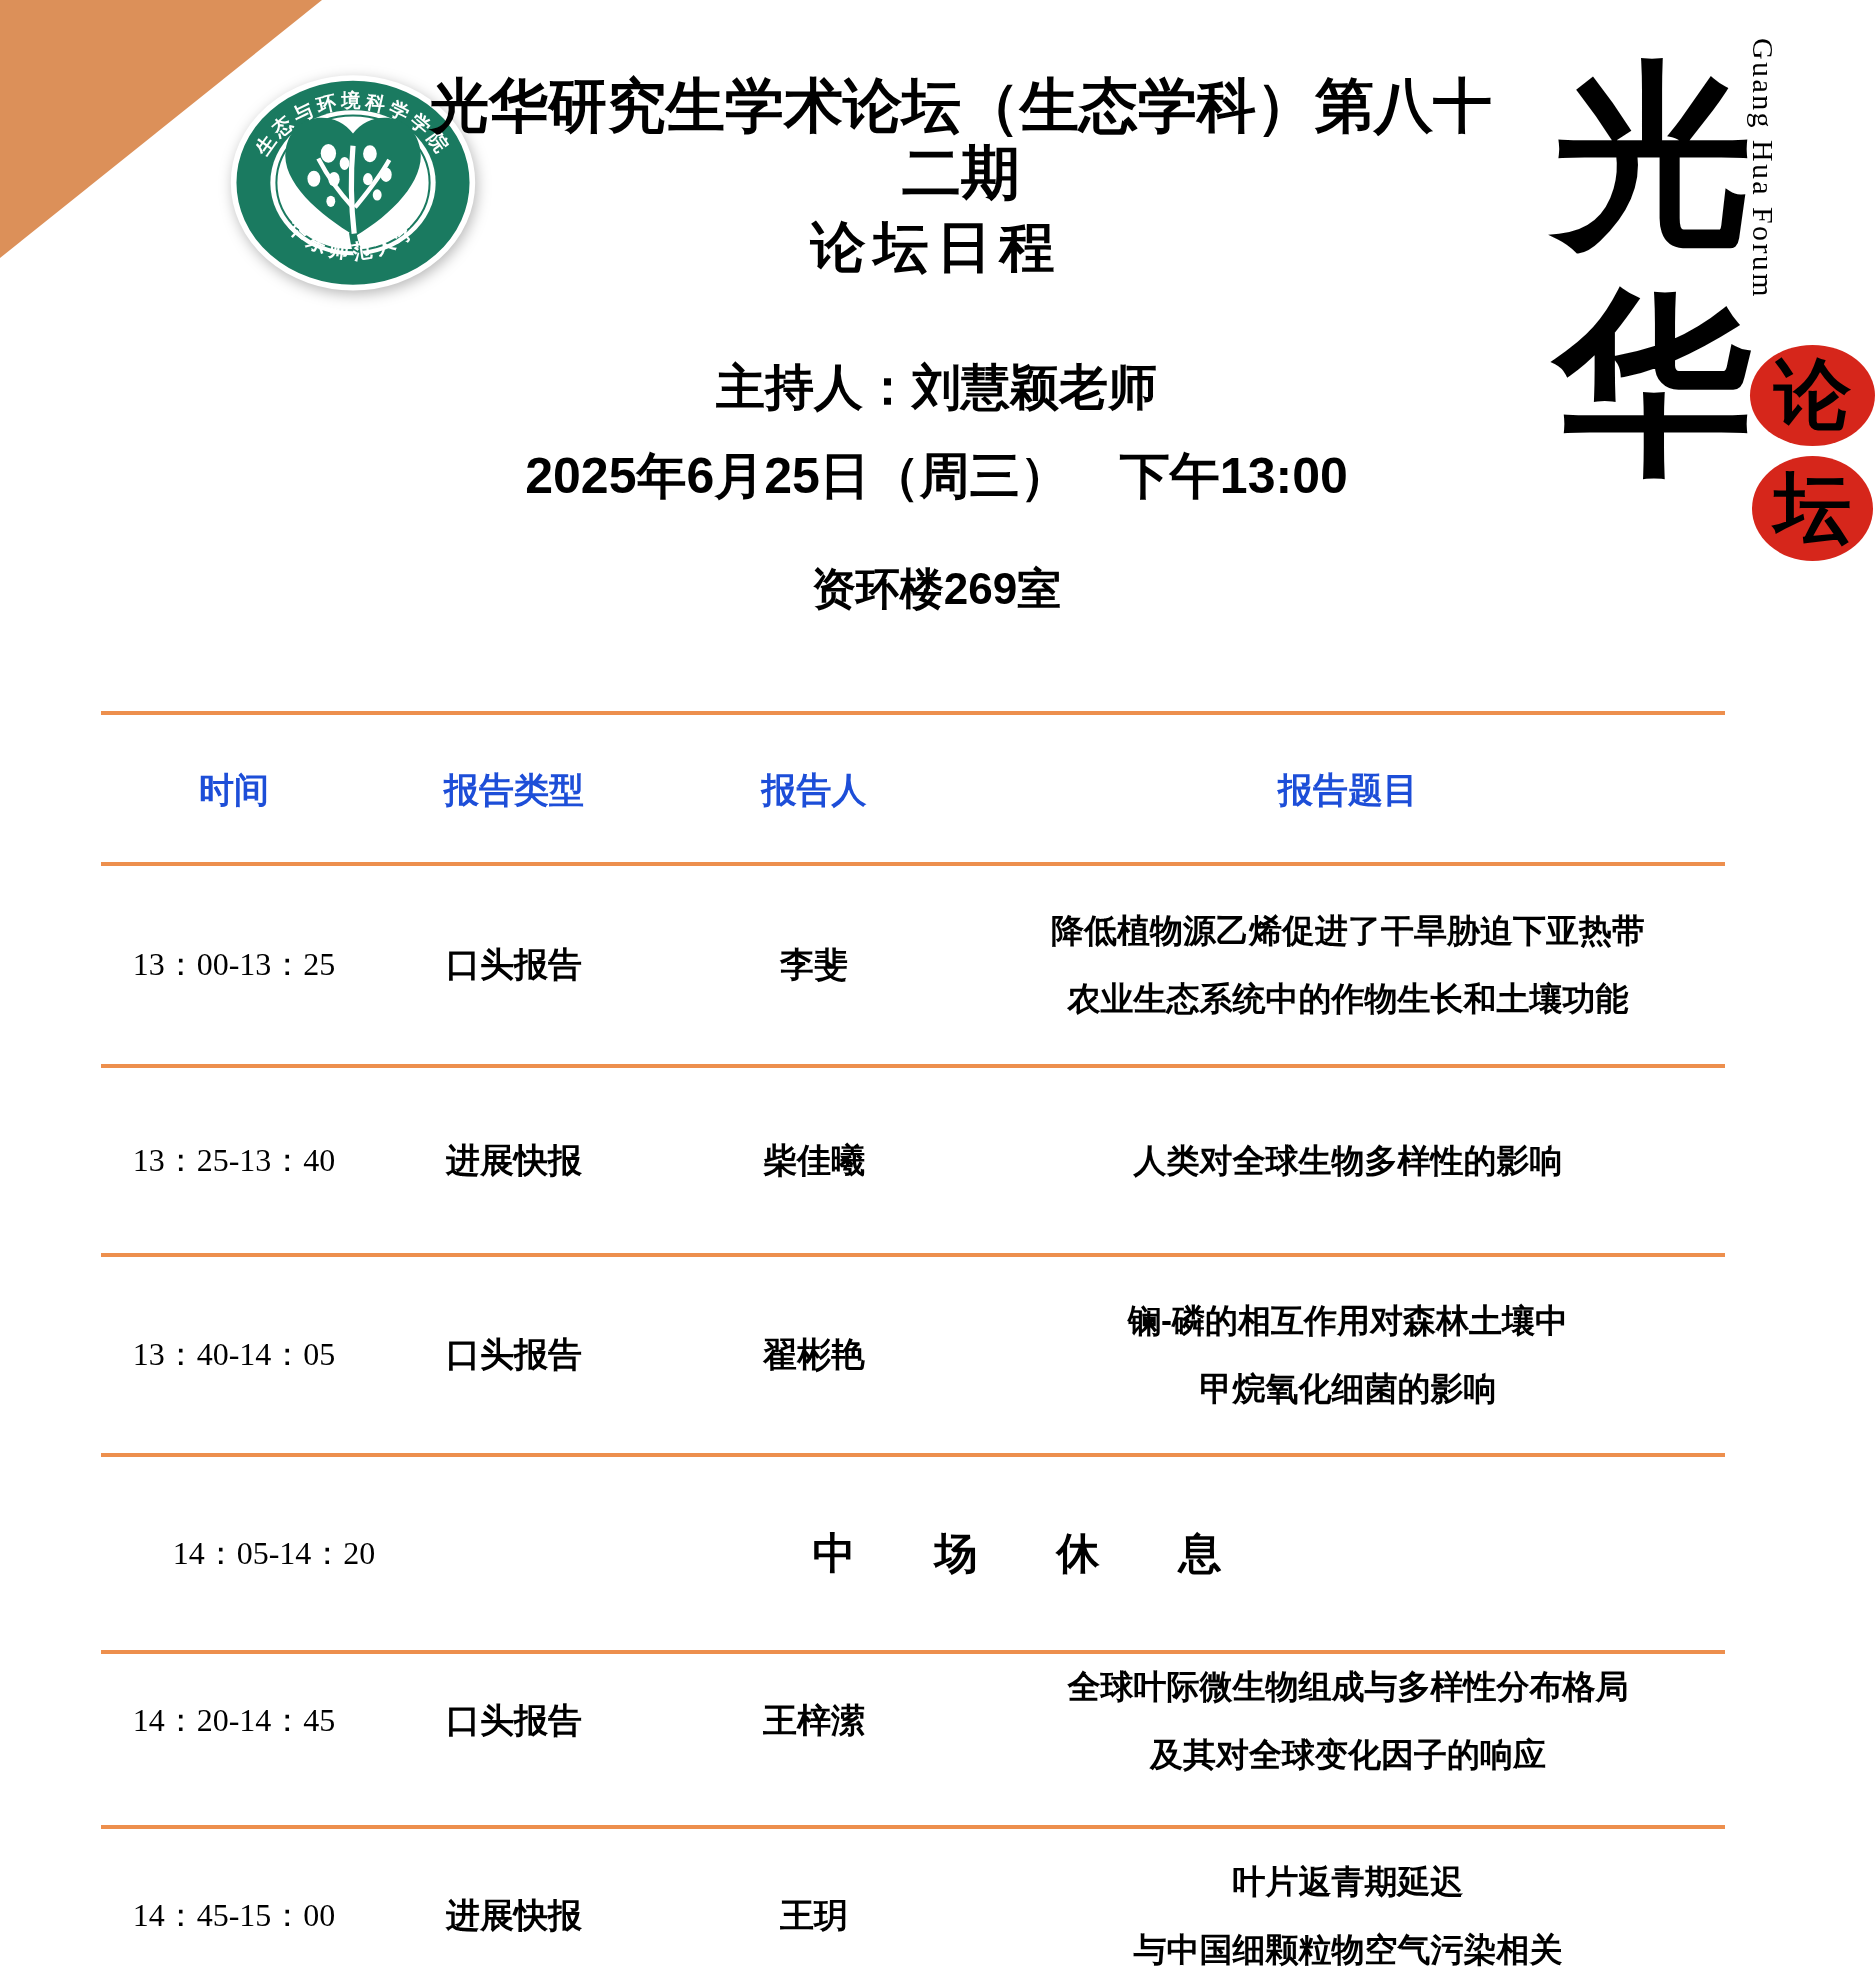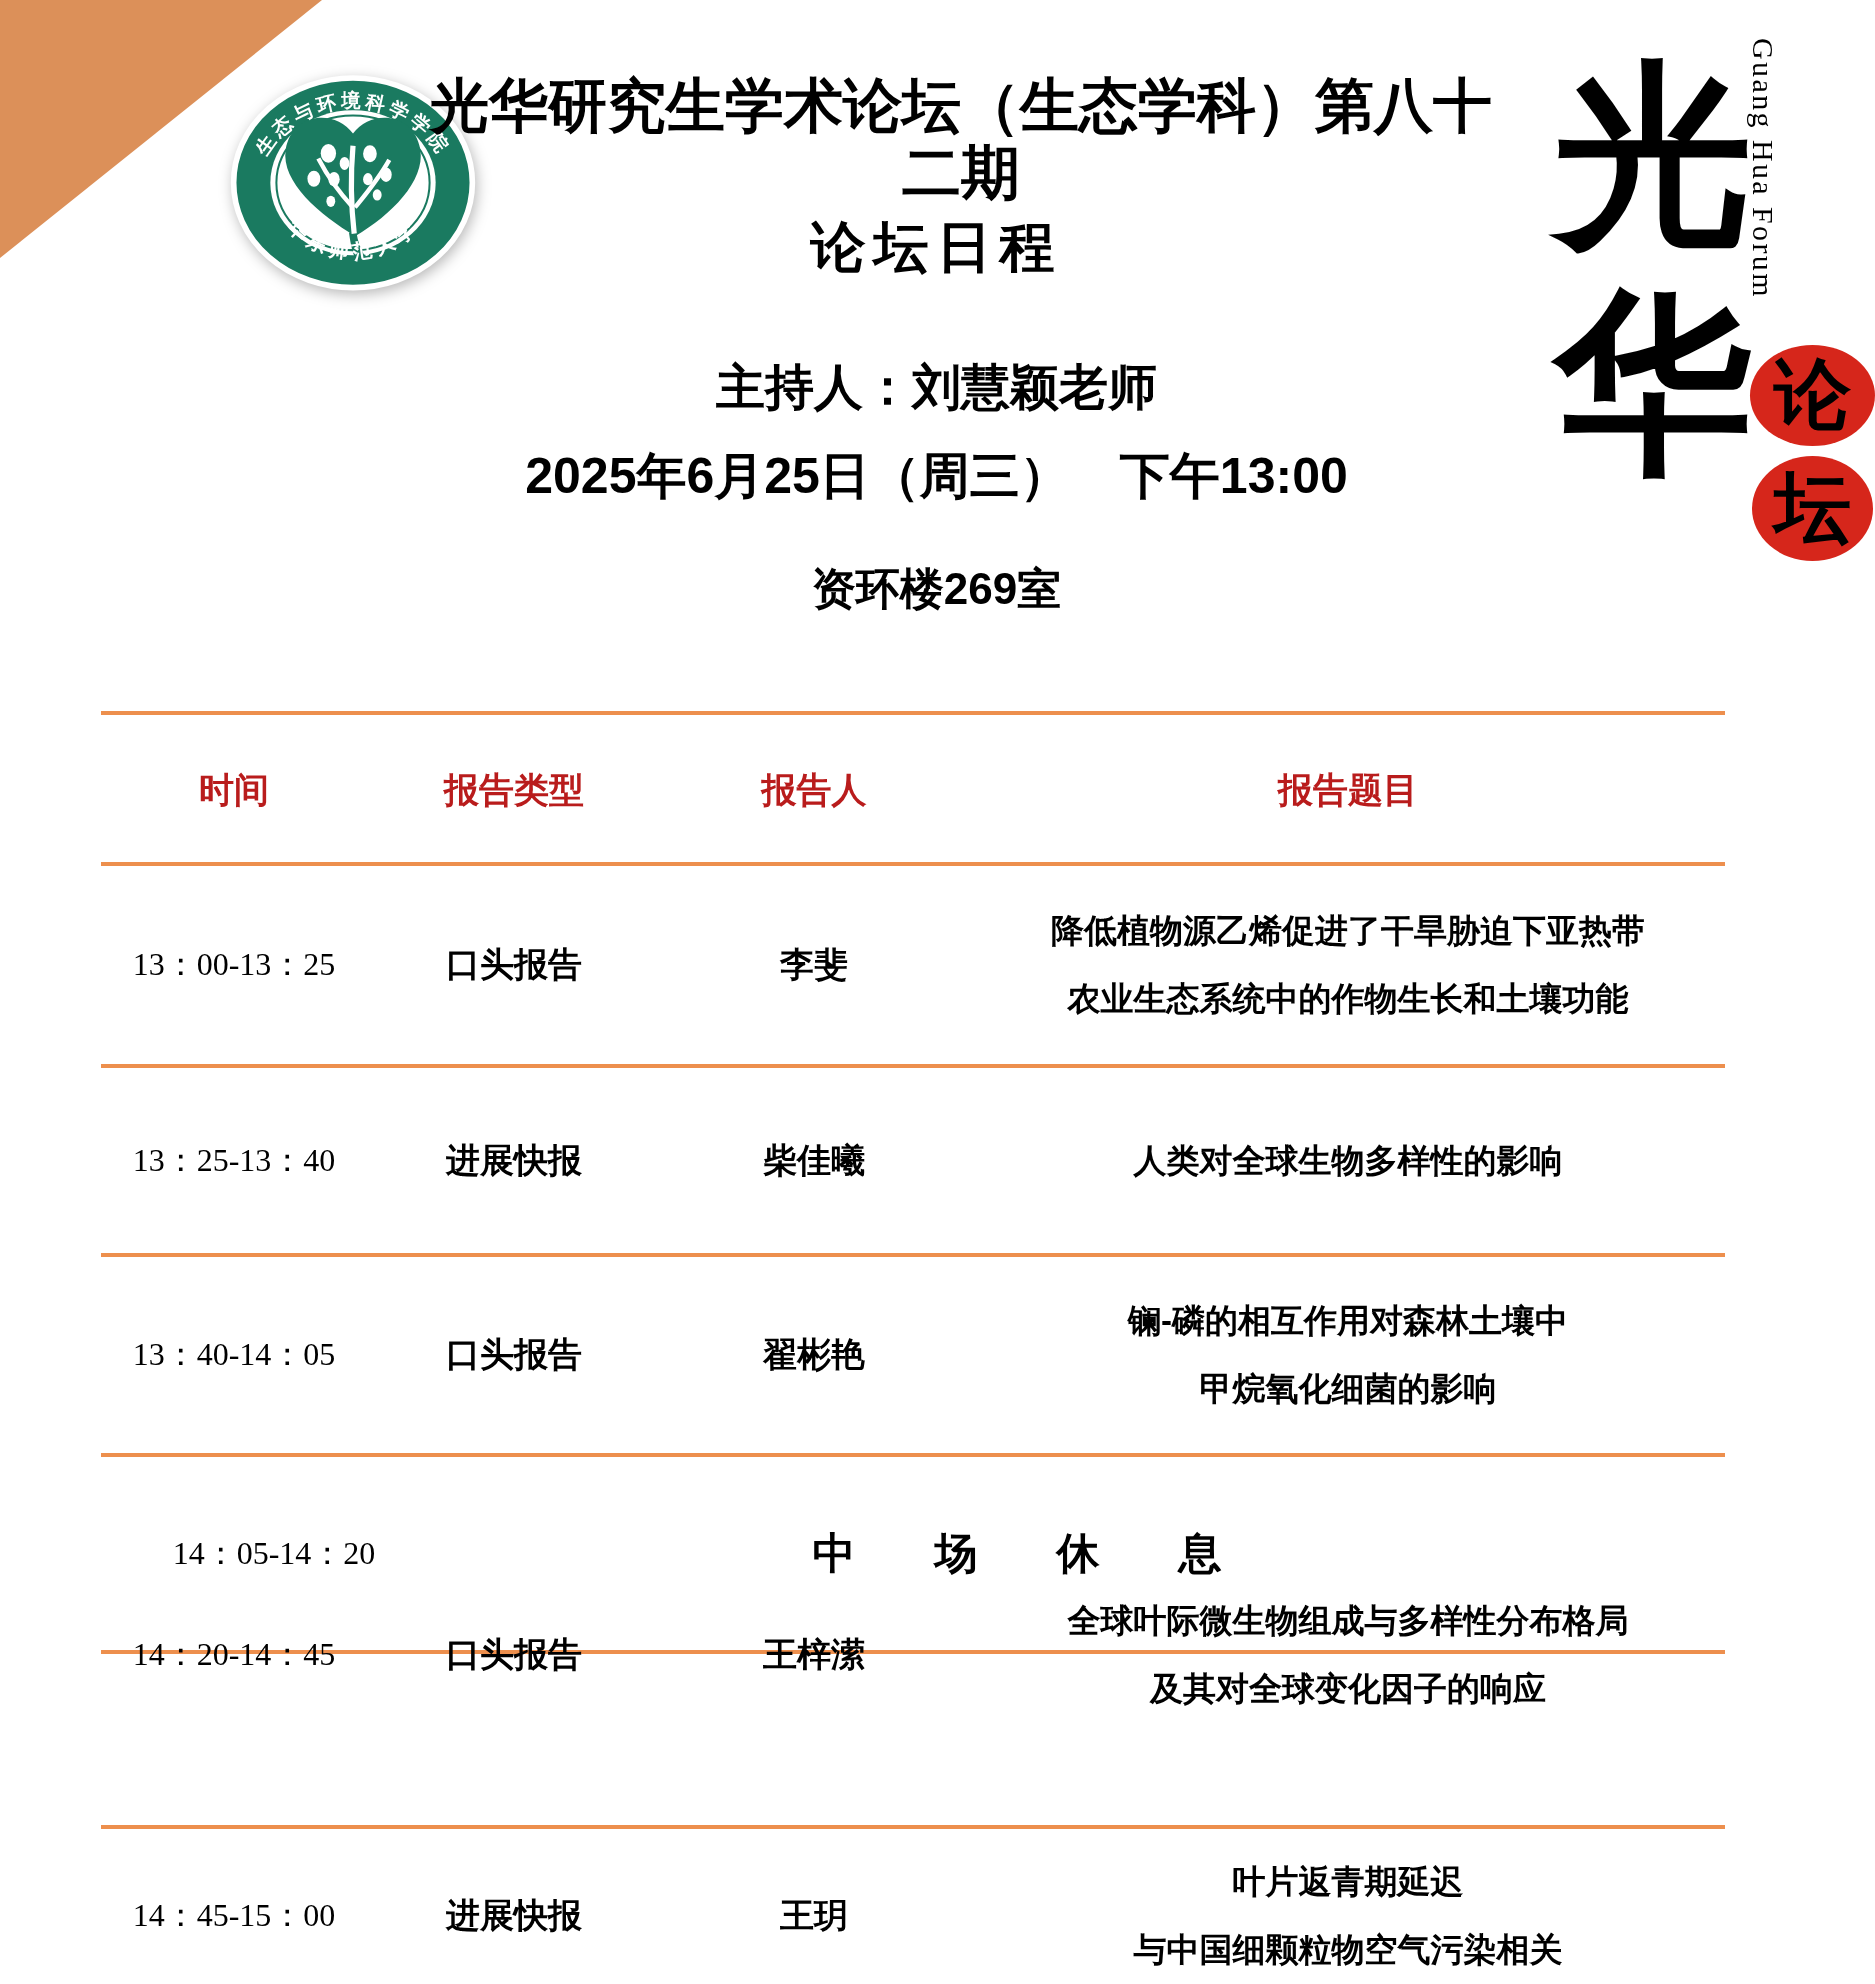--- a/index.html
+++ b/index.html
@@ -34,39 +34,39 @@
   .seal-1{left:1750px;top:345px;width:125px;height:101px;}
   .seal-2{left:1752px;top:456px;width:121px;height:105px;}
   .seal-char{font-family:"Liberation Serif",serif;font-weight:bold;font-size:77px;color:#000;line-height:1;}
 
   
   .rule{position:absolute;left:101px;width:1624px;height:3.6px;background:#ED8F4D;}
   .r1{top:711px;}.r2{top:862px;}.r3{top:1064px;}.r4{top:1253px;}.r5{top:1453px;}
   .r6{top:1650px;}.r7{top:1825px;}
 
   .thead-cell{position:absolute;top:766px;height:48px;display:flex;align-items:center;justify-content:center;
-    color:#b91c1c;font-weight:bold;font-size:35px;}
+    color:#1d4ed8;font-weight:bold;font-size:35px;}
   .col-time{left:95px;width:278px;}
   .col-type{left:373px;width:282px;}
   .col-presenter{left:655px;width:318px;}
   .col-title{left:973px;width:750px;}
 
   .row{position:absolute;left:0;width:1875px;}
   .row .cell{position:absolute;top:0;height:100%;display:flex;align-items:center;justify-content:center;text-align:center;}
   .cell-time{font-family:"Liberation Serif",serif;font-size:32px;font-weight:400;}
   .cell-type,.cell-presenter{font-size:34px;font-weight:bold;}
   .cell-title{font-size:33px;font-weight:bold;line-height:68px;}
   .cell-label{left:0;width:100%;font-size:43px;font-weight:bold;}
   .row-break .cell-label{letter-spacing:79px;padding-left:79px;}
 
   .row-1{top:866px;height:198px;}
   .row-2{top:1068px;height:185px;}
   .row-3{top:1256px;height:197px;}
   .row-break{top:1457px;height:194px;margin-left:40px;}
-  .row-5{top:1578px;height:153px;border-radius:17px;}
+  .row-5{top:1644px;height:153px;border-radius:17px;}
   .row-6{top:1829px;height:173px;}
 </style>
 </head>
 <body>
 
 <div class="page">
 
   <div class="tri tri-tl"></div>
 
   <div class="logo">

